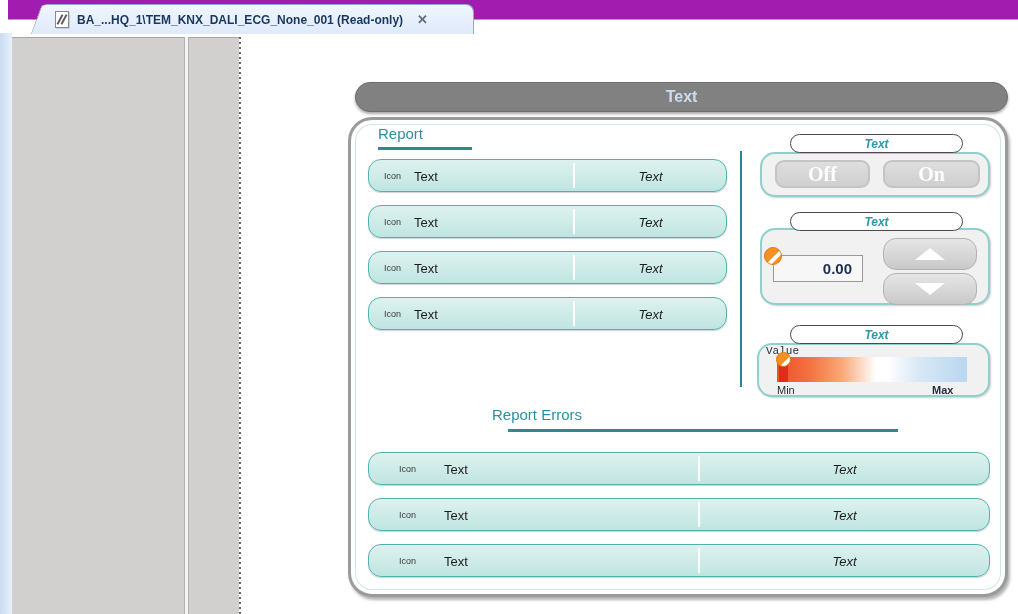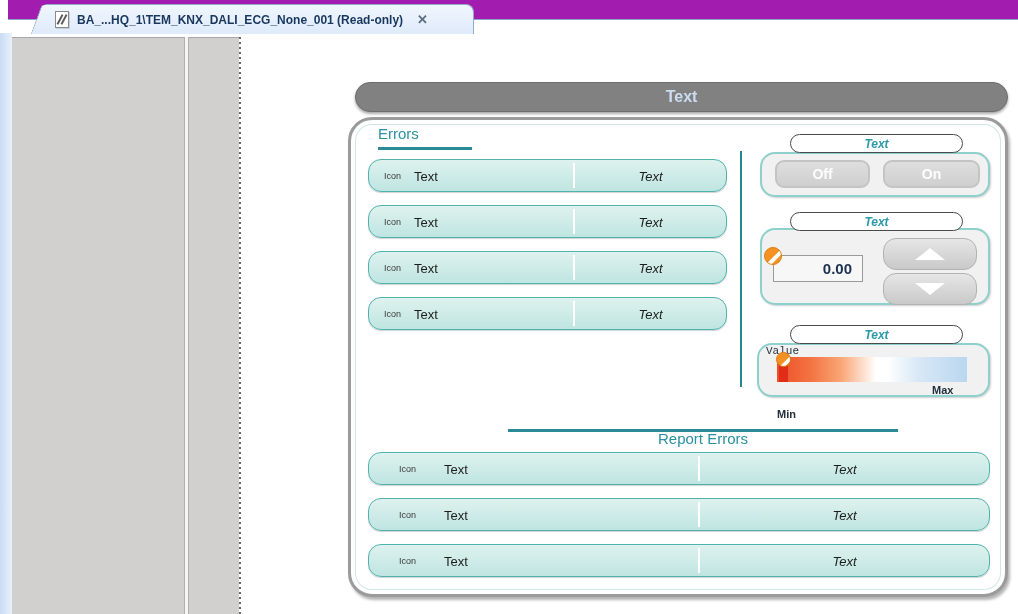--- a/index.html
+++ b/index.html
@@ -85,21 +85,21 @@
   .oval-label { position:absolute; width:173px; height:19px; background:#ffffff;
                 border:1px solid #4a4a4a; border-radius:10px; z-index:3;
                 display:flex; align-items:center; justify-content:center; }
   .oval-label span { font-size:12px; font-style:italic; font-weight:bold; color:#2b9aaa; }
   .groupbox { position:absolute; background:#f1f1f1; border:2px solid #8ed0cc;
               border-radius:15px; box-shadow:1px 1px 2px rgba(0,0,0,.2); }
 
   .push-btn { position:absolute; background:linear-gradient(#dedede,#cfcfcf);
               border:2px solid #c4c4c4; border-radius:9px;
               display:flex; align-items:center; justify-content:center;
-              color:#fdfdfd; font-size:14px; font-weight:bold; }
+              color:#fdfdfd; font-size:20px; font-weight:bold;font-family:Liberation Serif, serif; }
 
   .spin-field { position:absolute; left:773px; top:255px; width:90px; height:27px;
                 background:#f7f7f7; border:1px solid #9a9a9a;
                 display:flex; align-items:center; justify-content:flex-end;
                 padding-right:10px; font-size:15px; font-weight:bold; color:#1b3050; }
   .no-entry { position:absolute; border-radius:50%;
               background:#f59123; border:1px solid #de7d0e; z-index:2; overflow:hidden; }
   .no-entry::after { content:""; position:absolute; left:-2px; top:45%; width:26px; height:4px;
               background:#ffffff; transform:rotate(-45deg); }
   .spin-btn { position:absolute; left:883px; width:94px; height:32px;
@@ -133,21 +133,21 @@
 <div class="splitter"></div>
 <div class="gray-panel-2"></div>
 <div class="dashed-guide"></div>
 
 <div class="header-pill">
   <span>Text</span>
 </div>
 
 <div class="main-panel"></div>
 
-<div class="section-heading" style="left:378px; top:125px;">Errors</div>
+<div class="section-heading" style="left:378px; top:125px;">Report</div>
 <div class="heading-rule" style="left:378px; top:147px; width:94px;"></div>
 
 <div class="row status-row" style="top:159px;">
   <span class="icon-lbl">Icon</span>
   <span class="lbl">Text</span>
   <span class="cell-div"></span>
   <span class="val">Text</span>
 </div>
 <div class="row status-row" style="top:205px;">
   <span class="icon-lbl">Icon</span>
@@ -192,24 +192,24 @@
 
 <div class="oval-label" style="left:790px; top:325px;">
   <span>Text</span>
 </div>
 <div class="groupbox" style="left:757px; top:343px; width:233px; height:54px;"></div>
 <div class="grad-label" style="left:766px; top:345px;font-family:Liberation Mono, monospace;">Value</div>
 <div class="grad-bar">
   <div class="grad-marker"></div>
 </div>
 <div class="no-entry" style="left:776px; top:352px; width:15px; height:15px;"></div>
-<div class="grad-label" style="left:777px; top:384px; font-weight:bold;margin-top:24px;">Min</div>
+<div class="grad-label" style="left:777px; top:384px; font-weight:normal;">Min</div>
 <div class="grad-label" style="left:932px; top:384px; font-weight:bold;">Max</div>
 
-<div class="section-heading" style="left:508px; top:406px; width:390px; text-align:center;margin-top:24px;">Report Errors</div>
+<div class="section-heading" style="left:492px; top:406px; width:390px; text-align:left;">Report Errors</div>
 <div class="heading-rule" style="left:508px; top:429px; width:390px;"></div>
 
 <div class="row error-row" style="top:452px;">
   <span class="icon-lbl">Icon</span>
   <span class="lbl">Text</span>
   <span class="cell-div"></span>
   <span class="val">Text</span>
 </div>
 <div class="row error-row" style="top:498px;">
   <span class="icon-lbl">Icon</span>

